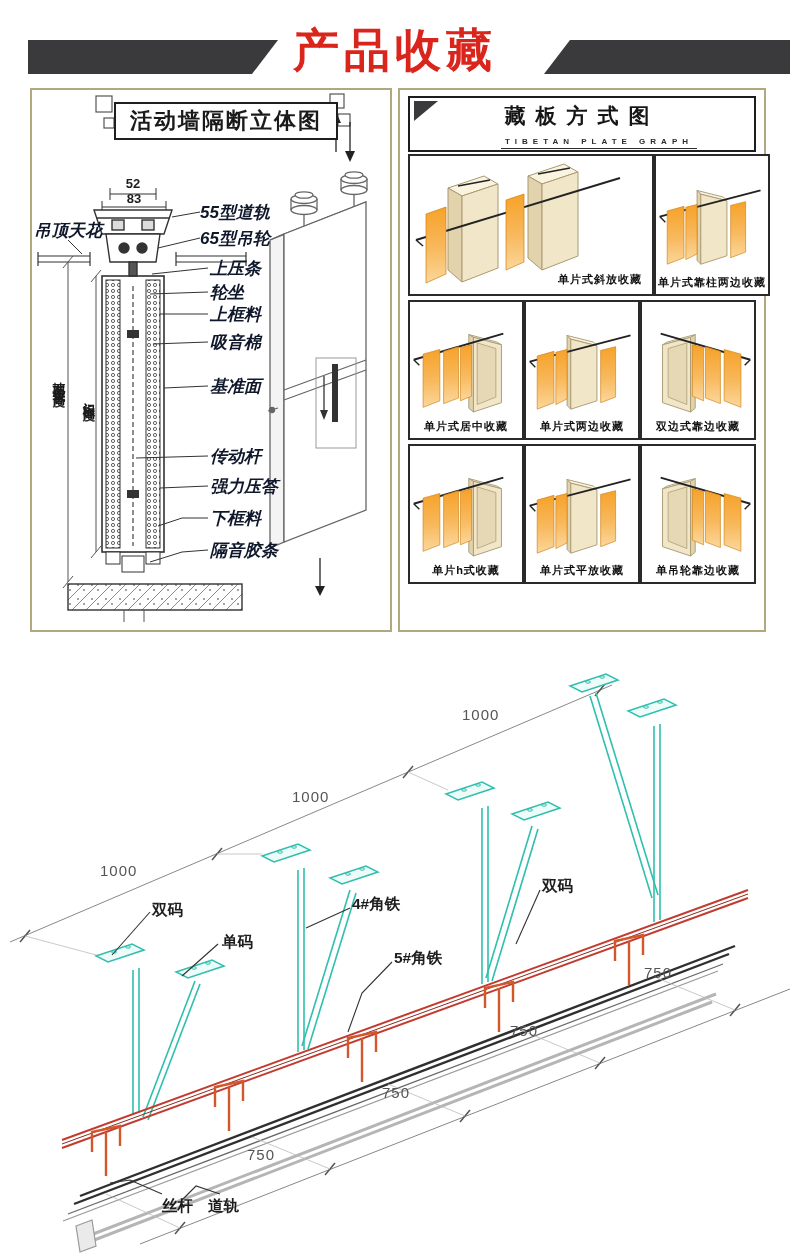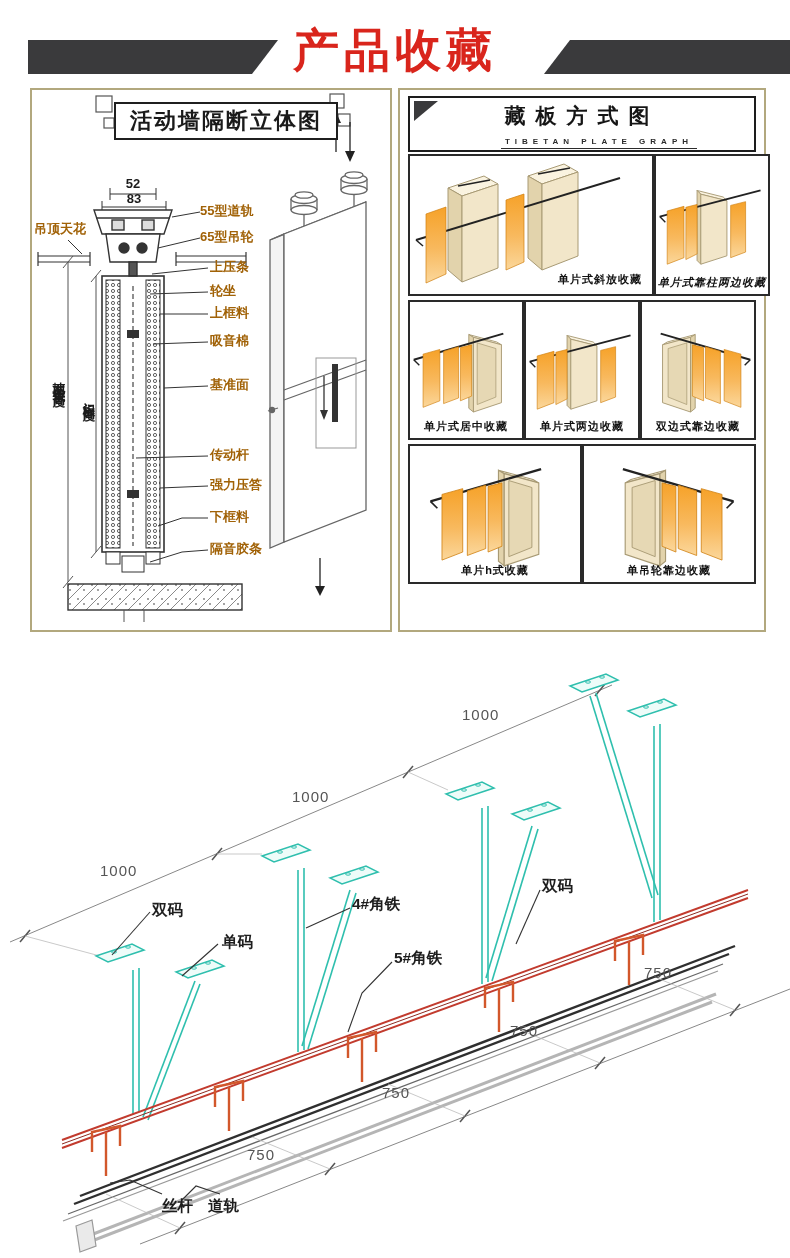--- a/index.html
+++ b/index.html
@@ -15,40 +15,40 @@
   
   .panel{position:absolute;top:88px;height:540px;border:2px solid #b2a87e;background:#fff;}
   .panel.lp{left:30px;width:358px;}
   .panel.rp{left:398px;width:364px;}
   .abs{position:absolute;}
   svg{display:block;}
   
   .lp-titlebox{position:absolute;left:82px;top:12px;width:220px;height:34px;border:2px solid #1f1f1f;
                display:flex;align-items:center;justify-content:center;background:#fff;z-index:3;}
   .lp-titlebox span{font-size:22px;font-weight:800;color:#1a1a1a;letter-spacing:2px;font-family:Liberation Serif, serif;}
-  .lbl{position:absolute;font-size:13px;font-weight:600;color:#a16207;white-space:nowrap;z-index:2;line-height:1.1;}
+  .lbl{position:absolute;font-size:17px;font-weight:600;color:#0f172a;white-space:nowrap;z-index:2;line-height:1.1;font-style:italic;}
   .dimnum{position:absolute;font-size:13px;font-weight:700;color:#1c1c1c;width:36px;text-align:center;z-index:2;}
   .vlbl{position:absolute;writing-mode:vertical-rl;text-orientation:upright;font-size:12.5px;
         font-weight:600;color:#1c1c1c;letter-spacing:2px;z-index:2;}
   
   .rp-header{position:absolute;left:8px;top:6px;right:8px;height:52px;border:2px solid #1d1d1d;
              text-align:center;background:#fff;}
   .rp-tri{position:absolute;left:4px;top:3px;width:0;height:0;border-top:20px solid #3a3a3c;
           border-right:24px solid transparent;}
   .rp-title{margin-top:4px;font-size:21px;font-weight:800;letter-spacing:10px;color:#151515;}
   .rp-sub{display:inline-block;font-size:8px;letter-spacing:5px;color:#2b2b2b;font-weight:700;
           border-bottom:1.5px solid #2b2b2b;padding:1px 4px 2px;margin-left:34px;}
   .grid-row{position:absolute;left:8px;right:8px;display:flex;gap:0;}
   .cell{position:relative;border:2px solid #2a2a2a;background:#fff;flex:1;}
   .cell .ill{position:absolute;left:0;top:0;width:100%;height:100%;}
   .cap{position:absolute;bottom:4px;left:0;width:100%;text-align:center;
        font-size:11px;font-weight:700;color:#111;letter-spacing:1px;}
   .cap.right{width:auto;left:auto;right:10px;bottom:7px;}
   .cell.wide{flex:0 0 242px;}
-  .cell.c3{flex:0 0 112px;font-style:italic;}
+  .cell.c3{flex:0 0 112px;}
   
   .bottom{position:absolute;left:0;top:648px;width:790px;height:610px;}
   .dnum{position:absolute;font-size:15px;color:#555;letter-spacing:1px;white-space:nowrap;}
   .zlbl{position:absolute;font-size:15.5px;font-weight:600;color:#1d1d1d;white-space:nowrap;}
 </style>
 </head>
 <body>
 
 <svg width="0" height="0" style="position:absolute" aria-hidden="true">
   <defs>
@@ -311,20 +311,26 @@
 
     <div class="grid-row" style="top:354px;height:140px">
       <div class="cell">
         <svg class="ill" viewBox="0 0 120 118" preserveAspectRatio="xMidYMid meet">
             <use href="#illA"></use>
           </svg>
         <div class="cap">单片h式收藏</div>
       </div>
       <div class="cell">
         <svg class="ill" viewBox="0 0 120 118" preserveAspectRatio="xMidYMid meet">
+            <use href="#illB"></use>
+          </svg>
+        <div class="cap">单片式平放收藏</div>
+      </div>
+      <div class="cell">
+        <svg class="ill" viewBox="0 0 120 118" preserveAspectRatio="xMidYMid meet">
             <use href="#illA" transform="translate(120,0) scale(-1,1)"></use>
           </svg>
         <div class="cap">单吊轮靠边收藏</div>
       </div>
     </div>
   </div>
 
   <div class="bottom">
     <svg class="abs" style="left:0;top:0" width="790" height="610" viewBox="0 0 790 610">
 

